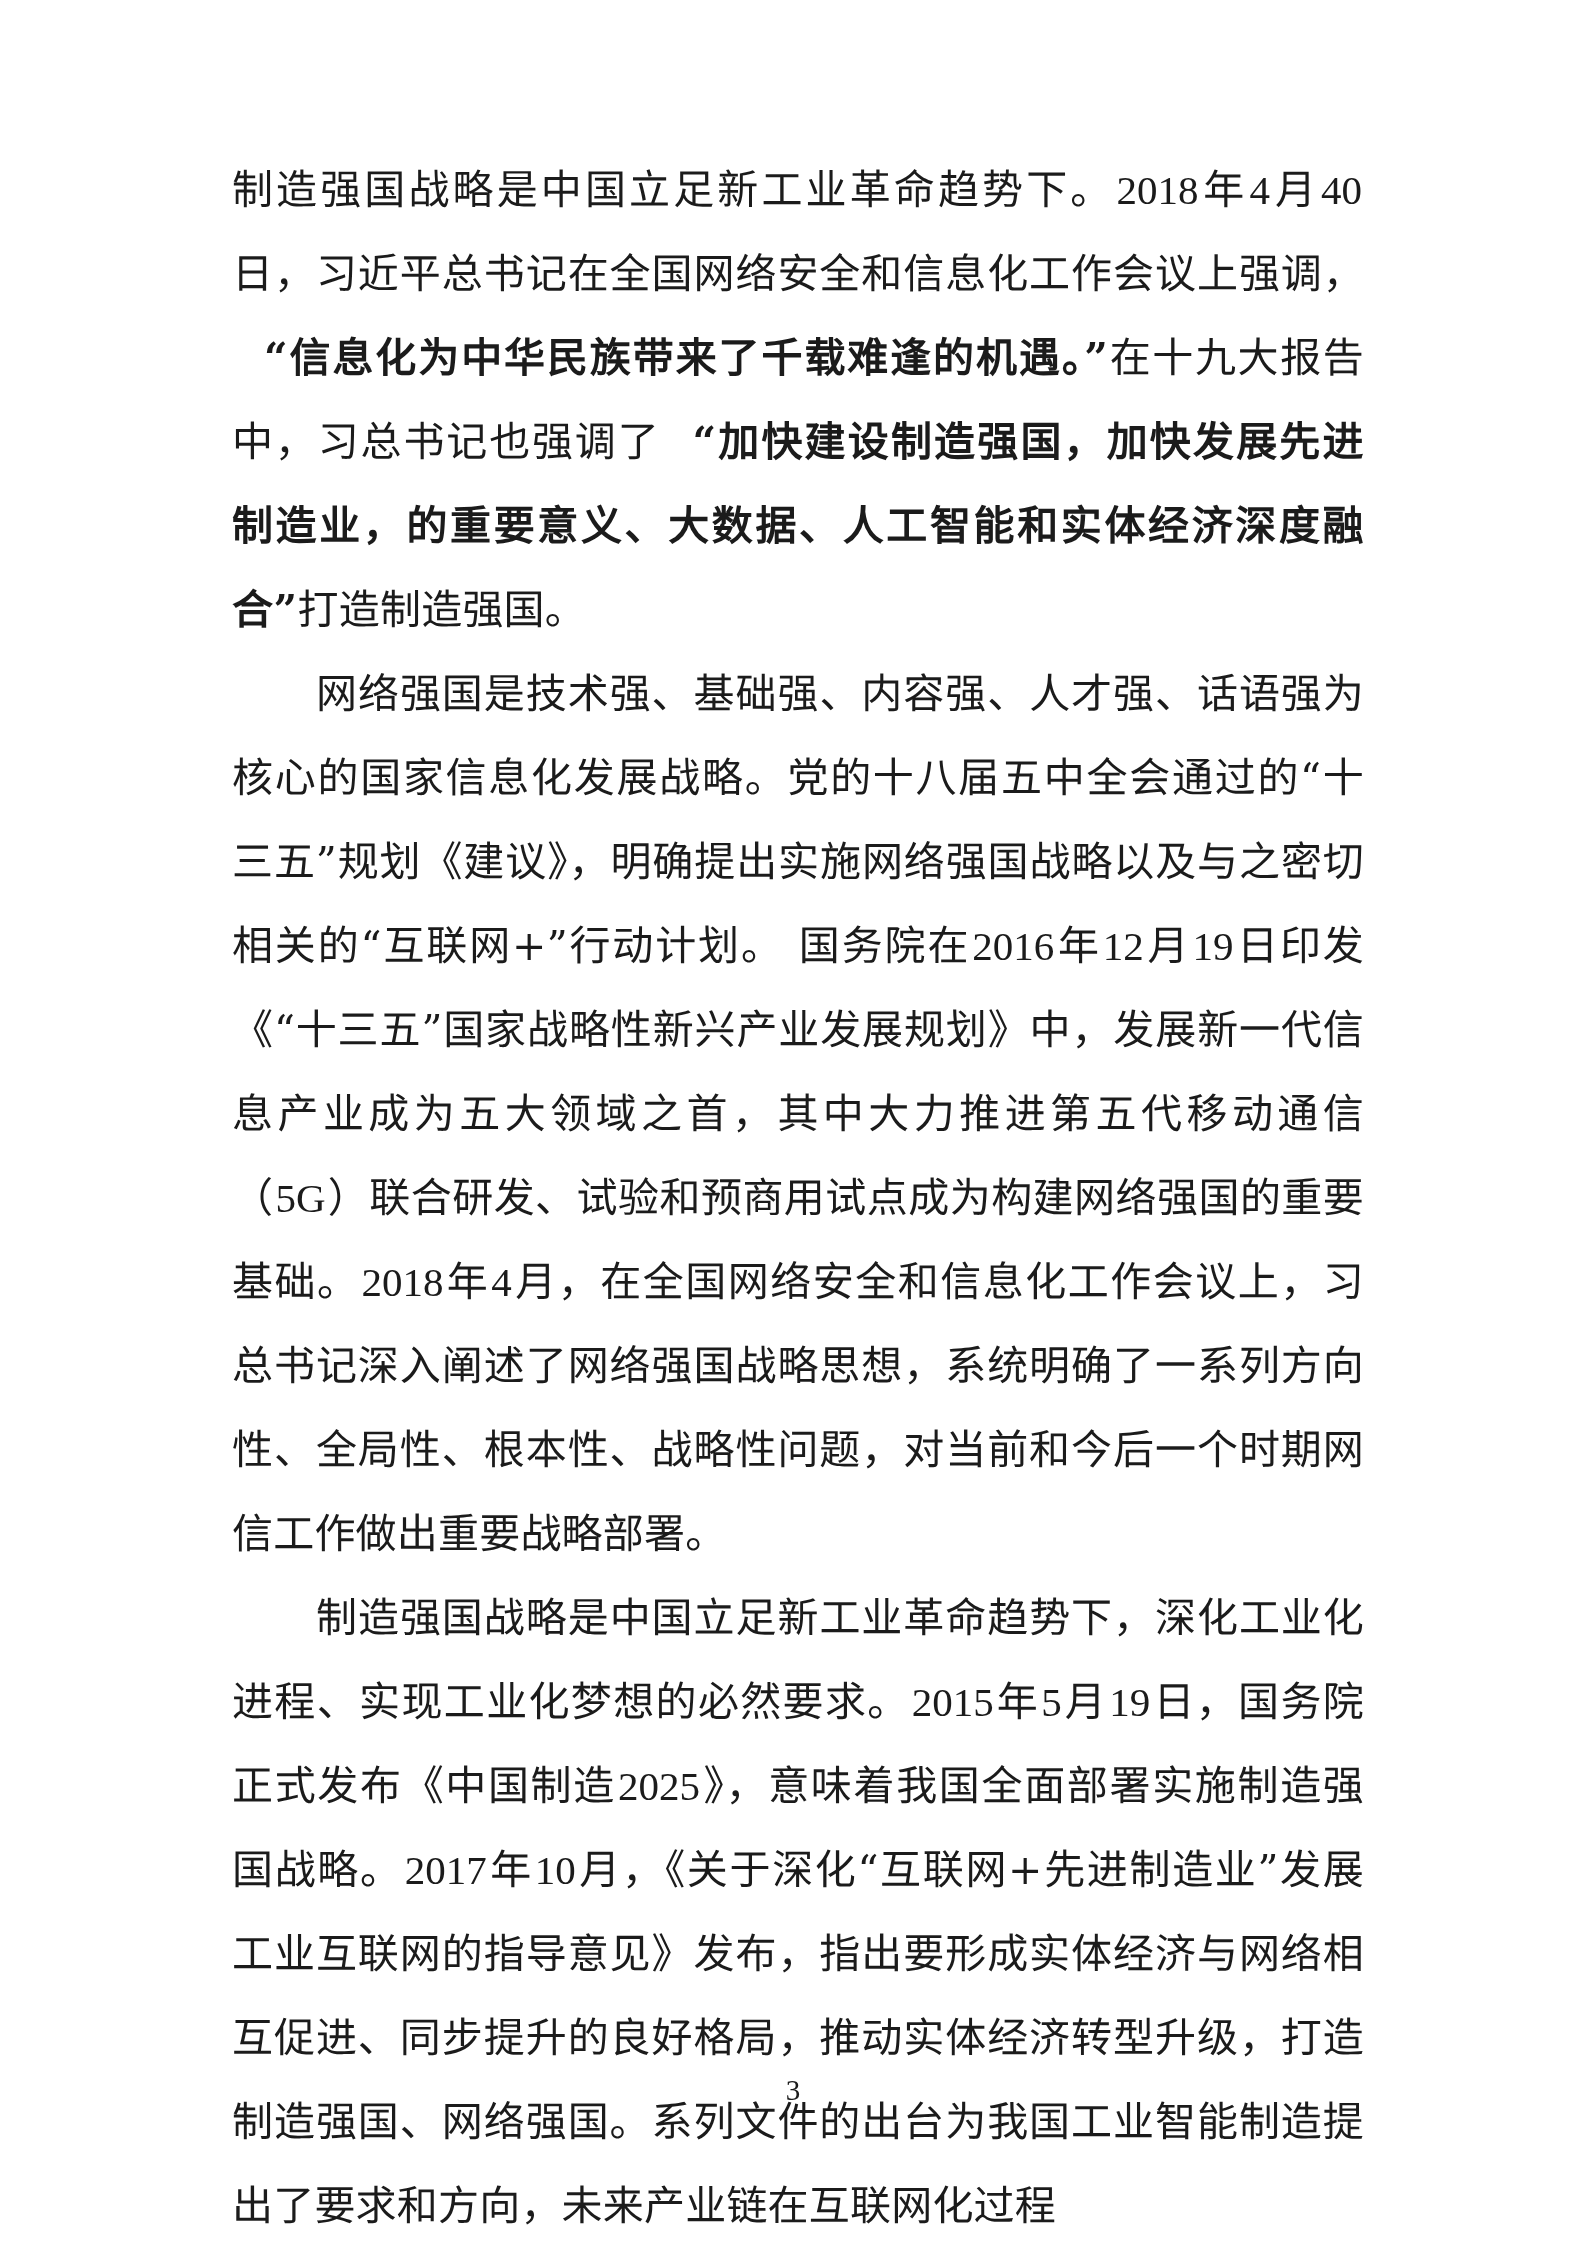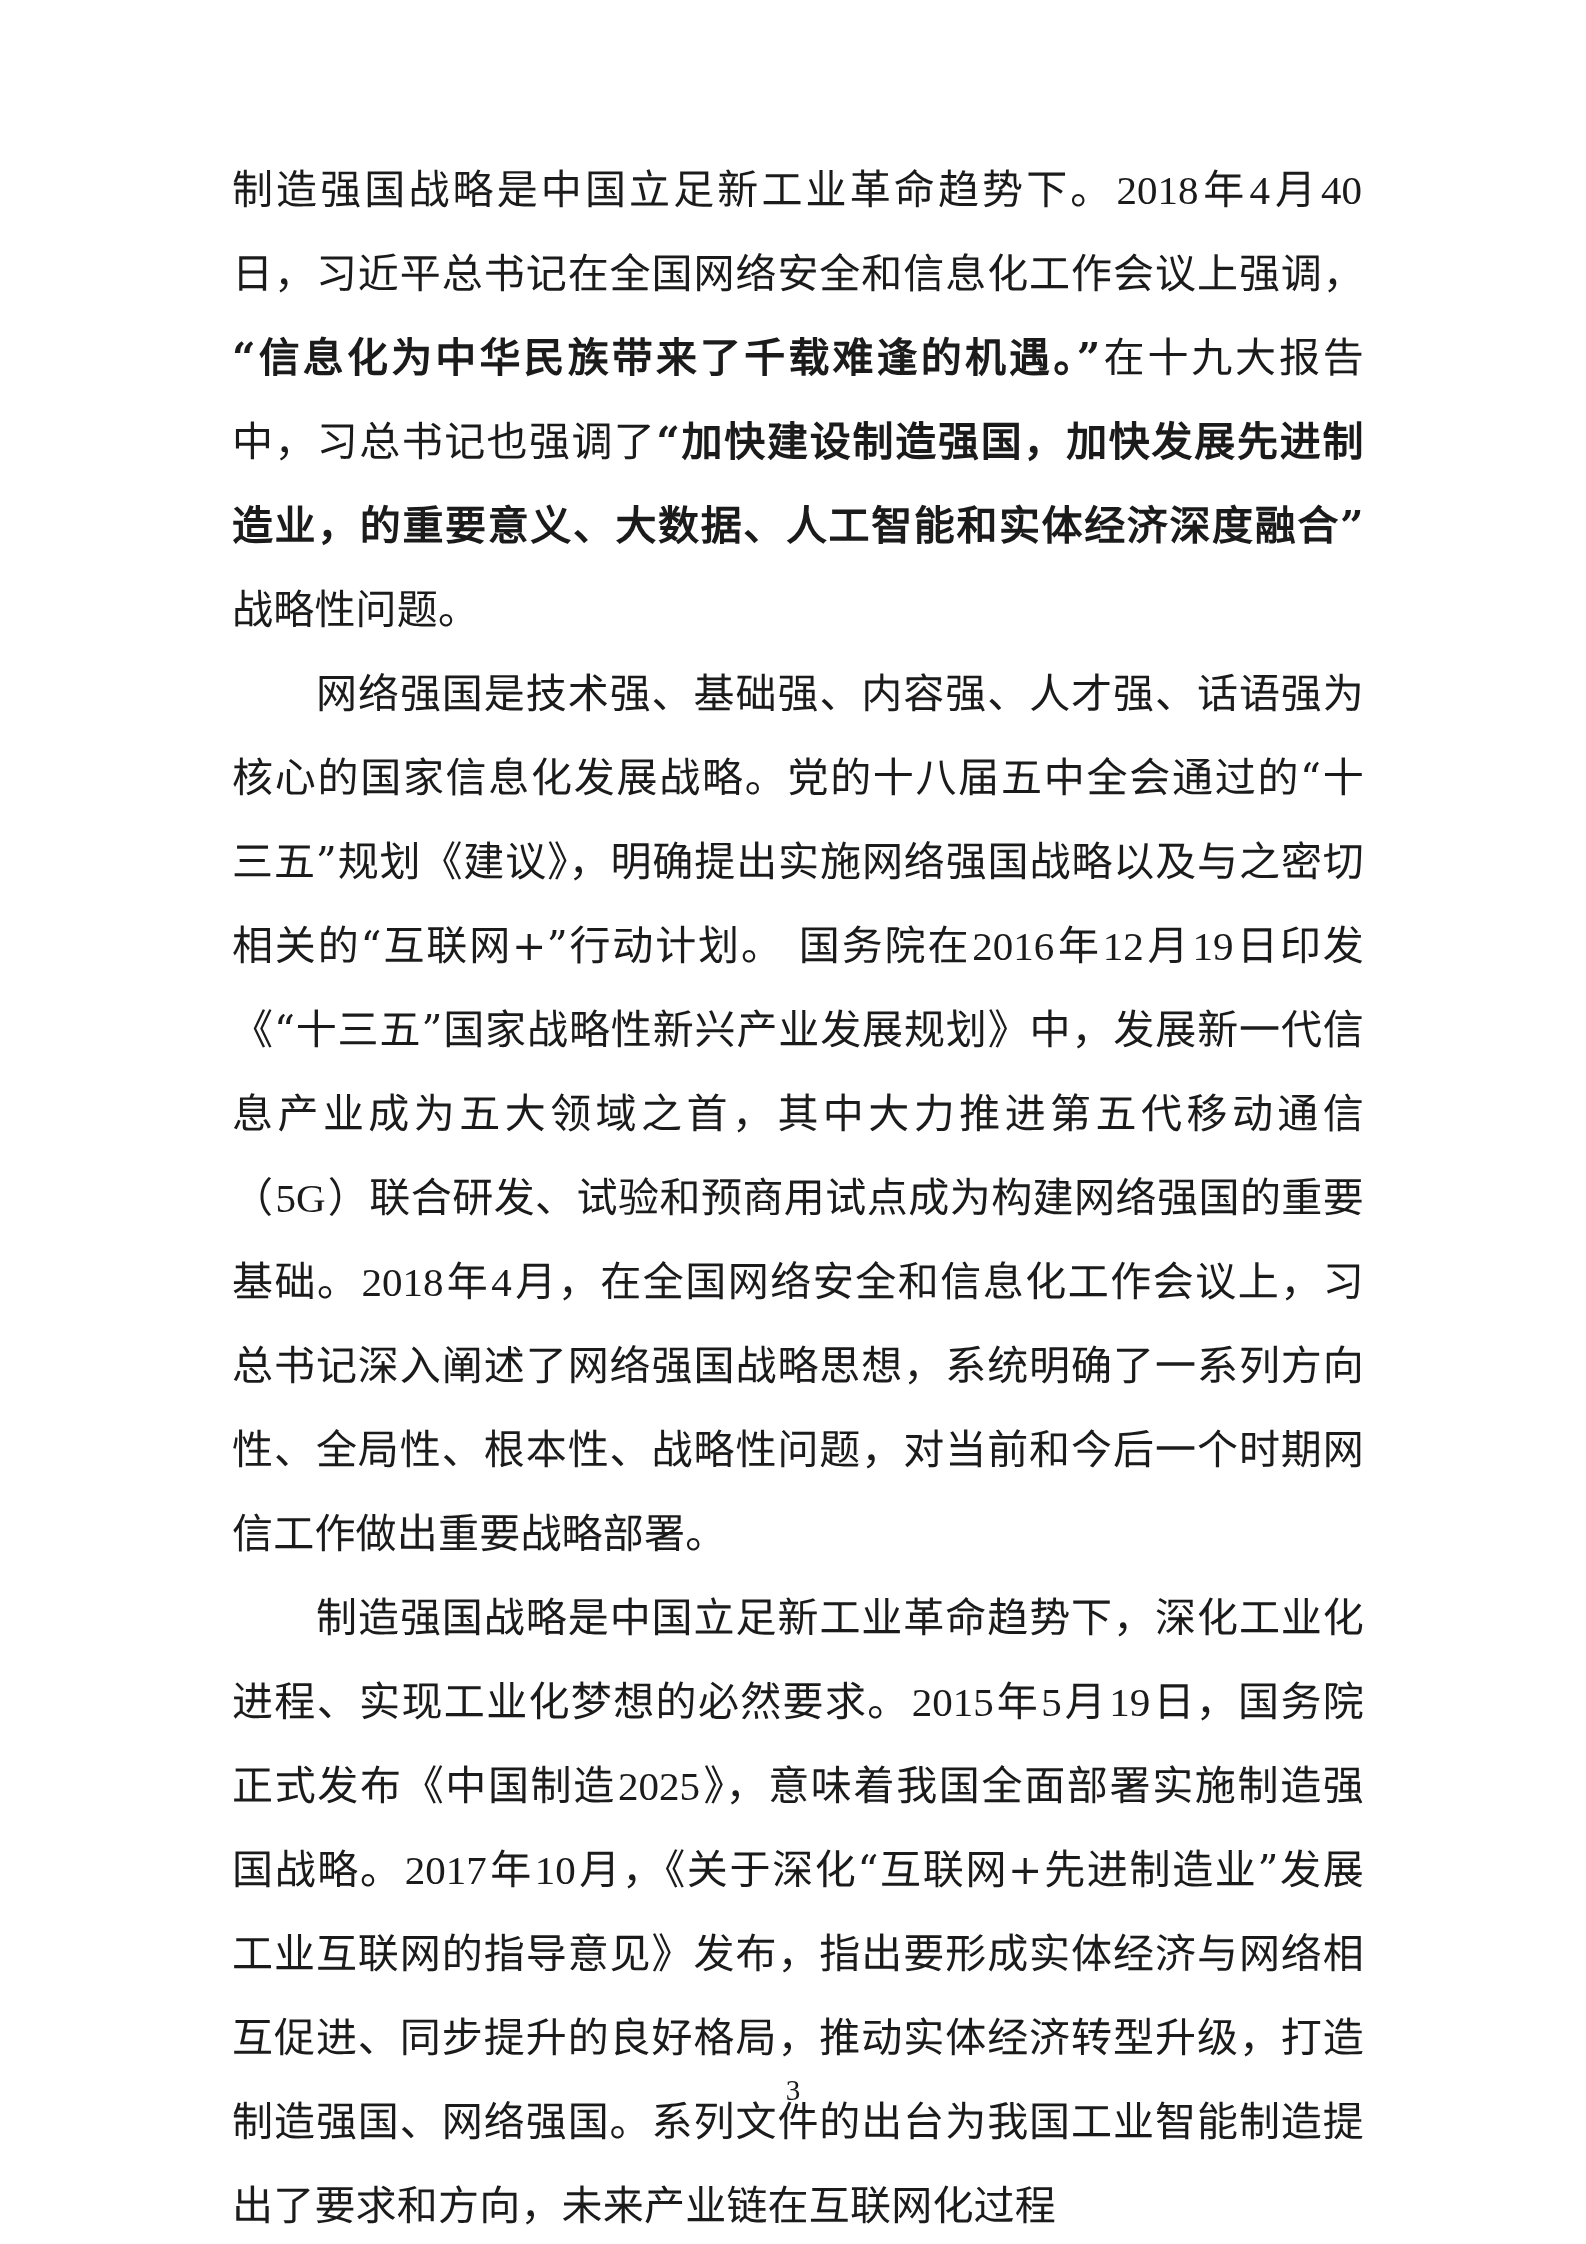--- a/index.html
+++ b/index.html
@@ -36,20 +36,21 @@
     letter-spacing: 0.2px;
     color: #1b1b1b;
     font-family: "DejaVu Serif", "Liberation Serif", serif;
   }
   .para.no-indent {
     text-indent: 0;
   }
   .para .b {
     font-weight: bold;
     letter-spacing: 0.5px;
+    margin-left: 32px;
   }
   .para .num {
     font-family: Liberation Serif, serif;
     letter-spacing: 0;
     padding: 0 2px;
   }
   .page-number {
     position: absolute;
     left: 0;
     top: 2074px;
@@ -60,21 +61,21 @@
     color: #1b1b1b;
   }
   .page-number span { display: inline-block; }
 </style>
 </head>
 <body>
 
 <div class="page">
 
   <div class="content">
-    <p class="para no-indent"><span>制造强国战略是中国立足新工业革命趋势下。</span><span class="num">2018</span><span>年</span><span class="num">4</span><span>月</span><span class="num">40</span><span>日，习近平总书记在全国网络安全和信息化工作会议上强调，</span><span class="b">“信息化为中华民族带来了千载难逢的机遇。”</span><span>在十九大报告中，习总书记也强调了</span><span class="b">“加快建设制造强国，加快发展先进制造业，的重要意义、大数据、人工智能和实体经济深度融合”</span><span>战略性问题。</span></p>
+    <p class="para no-indent"><span>制造强国战略是中国立足新工业革命趋势下。</span><span class="num">2018</span><span>年</span><span class="num">4</span><span>月</span><span class="num">40</span><span>日，习近平总书记在全国网络安全和信息化工作会议上强调，</span><span class="b">“信息化为中华民族带来了千载难逢的机遇。”</span><span>在十九大报告中，习总书记也强调了</span><span class="b">“加快建设制造强国，加快发展先进制造业，的重要意义、大数据、人工智能和实体经济深度融合”</span><span>打造制造强国。</span></p>
     <p class="para"><span>网络强国是技术强、基础强、内容强、人才强、话语强为核心的国家信息化发展战略。党的十八届五中全会通过的“十三五”规划《建议》，明确提出实施网络强国战略以及与之密切相关的“互联网+”行动计划。 国务院在</span><span class="num">2016</span><span>年</span><span class="num">12</span><span>月</span><span class="num">19</span><span>日印发《“十三五”国家战略性新兴产业发展规划》中，发展新一代信息产业成为五大领域之首，其中大力推进第五代移动通信（</span><span class="num">5G</span><span>）联合研发、试验和预商用试点成为构建网络强国的重要基础。</span><span class="num">2018</span><span>年</span><span class="num">4</span><span>月，在全国网络安全和信息化工作会议上，习总书记深入阐述了网络强国战略思想，系统明确了一系列方向性、全局性、根本性、战略性问题，对当前和今后一个时期网信工作做出重要战略部署。</span></p>
     <p class="para"><span>制造强国战略是中国立足新工业革命趋势下，深化工业化进程、实现工业化梦想的必然要求。</span><span class="num">2015</span><span>年</span><span class="num">5</span><span>月</span><span class="num">19</span><span>日，国务院正式发布《中国制造</span><span class="num">2025</span><span>》，意味着我国全面部署实施制造强国战略。</span><span class="num">2017</span><span>年</span><span class="num">10</span><span>月，《关于深化“互联网+先进制造业”发展工业互联网的指导意见》发布，指出要形成实体经济与网络相互促进、同步提升的良好格局，推动实体经济转型升级，打造制造强国、网络强国。系列文件的出台为我国工业智能制造提出了要求和方向，未来产业链在互联网化过程</span></p>
   </div>
 
   <div class="page-number">
     <span>3</span>
   </div>
 
 </div>
 

